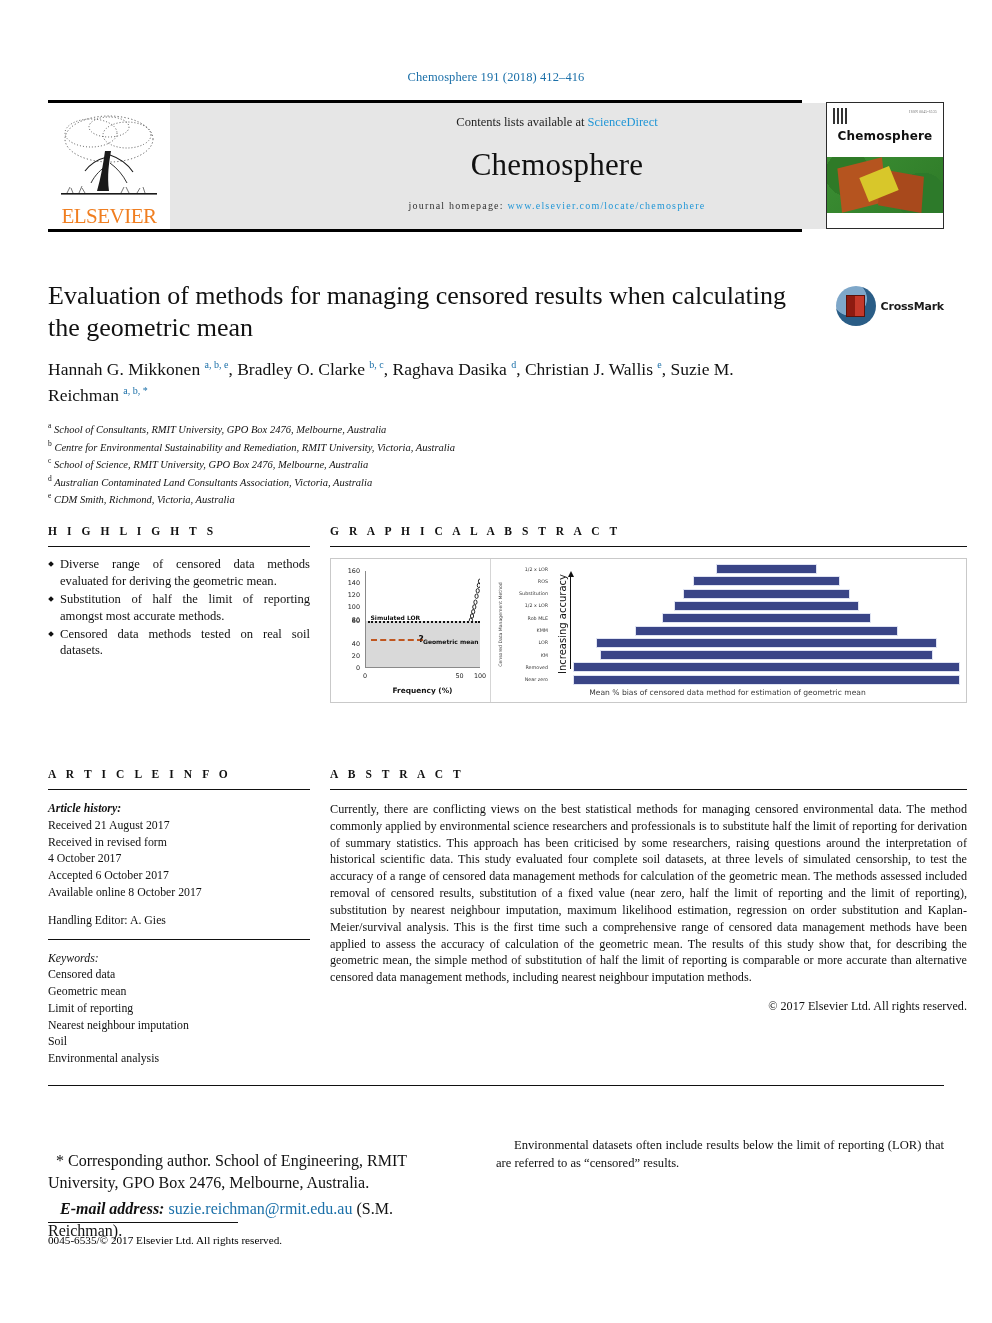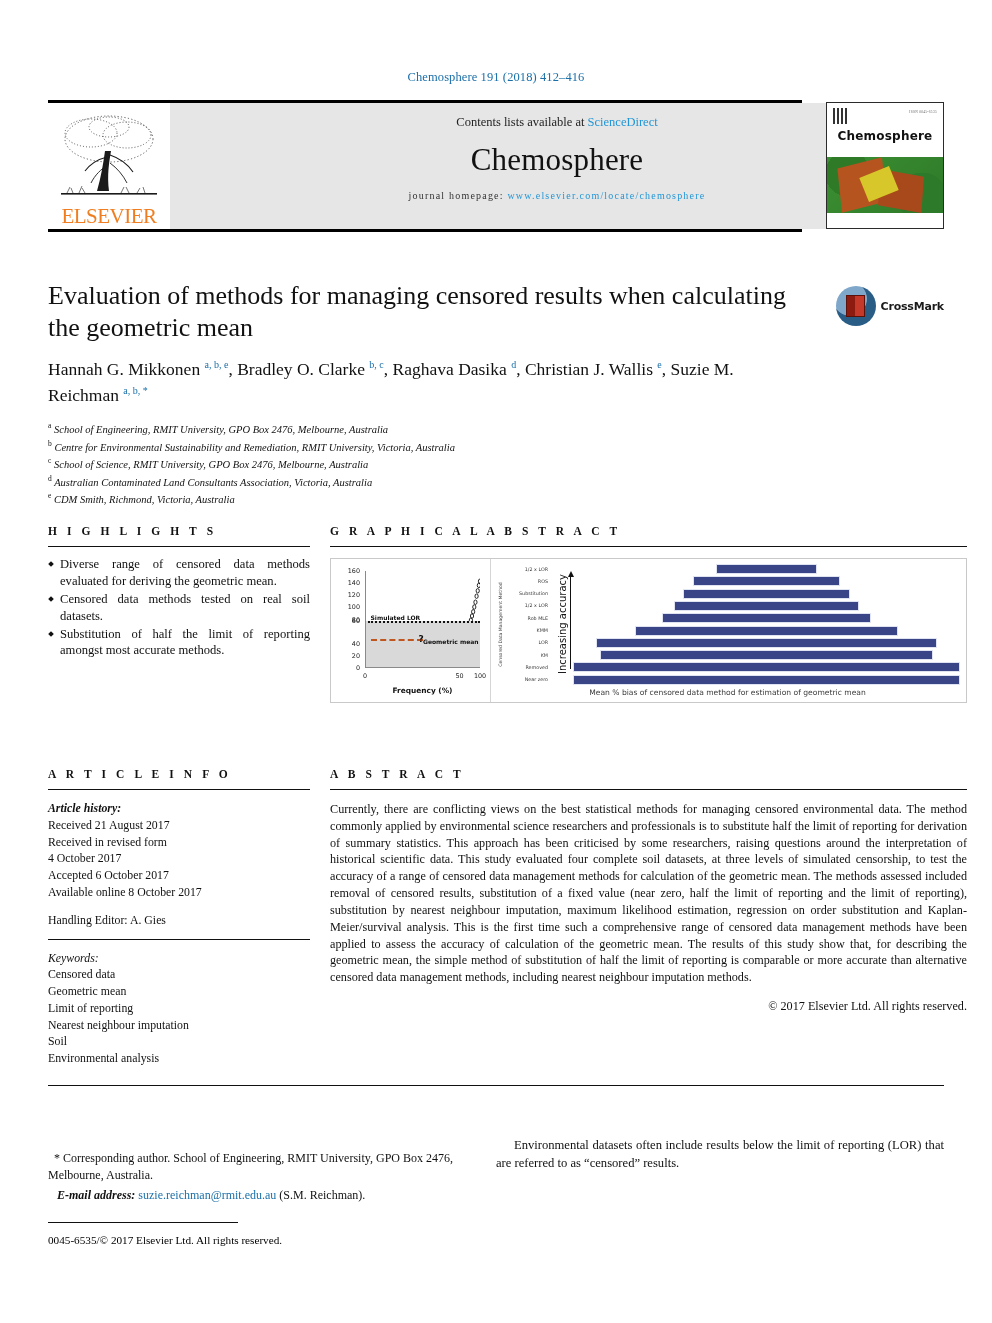--- a/index.html
+++ b/index.html
@@ -70,21 +70,21 @@
     line-height: 1;
     margin-top: 1px;
   }
   .contents-panel {
     flex: 1 1 auto;
     background: #e6e6e6;
     display: flex;
     flex-direction: column;
     justify-content: space-between;
     align-items: center;
-    padding: 12px 0 28px 0;
+    padding: 12px 0 18px 0;
     box-sizing: border-box;
   }
   .contents-line { font-size: 12.5px; color: #222; }
   .contents-line .sd { color: #2196d6; }
   .journal-name {
     font-family: "Liberation Serif", serif;
     font-size: 31px;
     color: #111;
     letter-spacing: 0.2px;
   }
@@ -428,21 +428,21 @@
 
   .mid-rule {
     position: absolute;
     left: 48px; top: 1085px; width: 896px;
     border-top: 1px solid #111;
   }
 
   
   .footnote {
     position: absolute; left: 48px; top: 1150px; width: 420px;
-    font-size: 12px; line-height: 1.4; color: #111;
+    font-size: 16px; line-height: 1.4; color: #111;
   }
   .footnote .ital { font-style: italic; font-weight: 700; margin-top: 44px; }
   .footnote a, .link { color: #1a6fa8; text-decoration: none; }
   .foot-rule {
     position: absolute; left: 48px; top: 1222px; width: 190px;
     border-top: 1px solid #111;
   }
   .doi-block {
     position: absolute; left: 48px; top: 1232px; width: 420px;
     font-size: 11.2px; line-height: 1.45;
@@ -518,42 +518,42 @@
         <div class="cover-leaf-c"></div>
       </div>
       <div class="cover-bottom"></div>
     </div>
   </div>
 
   <div class="title-block">
     <h1 class="paper-title">Evaluation of methods for managing censored results when calculating the geometric mean</h1>
     <div class="authors">Hannah G. Mikkonen <sup>a, b, e</sup>, Bradley O. Clarke <sup>b, c</sup>, Raghava Dasika <sup>d</sup>, Christian J. Wallis <sup>e</sup>, Suzie M. Reichman <sup>a, b, *</sup></div>
     <div class="affiliations">
-      <div class="affil"><sup>a</sup> <span>School of Engineering, RMIT University, GPO Box 2476, Melbourne, Australia</span></div>
+      <div class="affil"><sup>a</sup> <span>School of Consultants, RMIT University, GPO Box 2476, Melbourne, Australia</span></div>
       <div class="affil"><sup>b</sup> <span>Centre for Environmental Sustainability and Remediation, RMIT University, Victoria, Australia</span></div>
       <div class="affil"><sup>c</sup> <span>School of Science, RMIT University, GPO Box 2476, Melbourne, Australia</span></div>
       <div class="affil"><sup>d</sup> <span>Australian Contaminated Land Consultants Association, Victoria, Australia</span></div>
       <div class="affil"><sup>e</sup> <span>CDM Smith, Richmond, Victoria, Australia</span></div>
     </div>
   </div>
 
   <div class="crossmark">
     <div class="cm-badge">
         <div class="cm-book"></div>
       </div>
     <div class="cm-text">CrossMark</div>
   </div>
 
   <div class="col-left highlights">
     <div class="sec-head">H I G H L I G H T S</div>
     <div class="sec-rule"></div>
     <ul class="hl-list">
       <li>Diverse range of censored data methods evaluated for deriving the geometric mean.</li>
+      <li>Substitution of half the limit of reporting amongst most accurate methods.</li>
       <li>Censored data methods tested on real soil datasets.</li>
-      <li>Substitution of half the limit of reporting amongst most accurate methods.</li>
     </ul>
   </div>
 
   <div class="col-right grabs">
     <div class="sec-head">G R A P H I C A L   A B S T R A C T</div>
     <div class="sec-rule"></div>
     <div class="ga-frame">
 
       <div class="ga-left">
         <div class="mini-chart">

